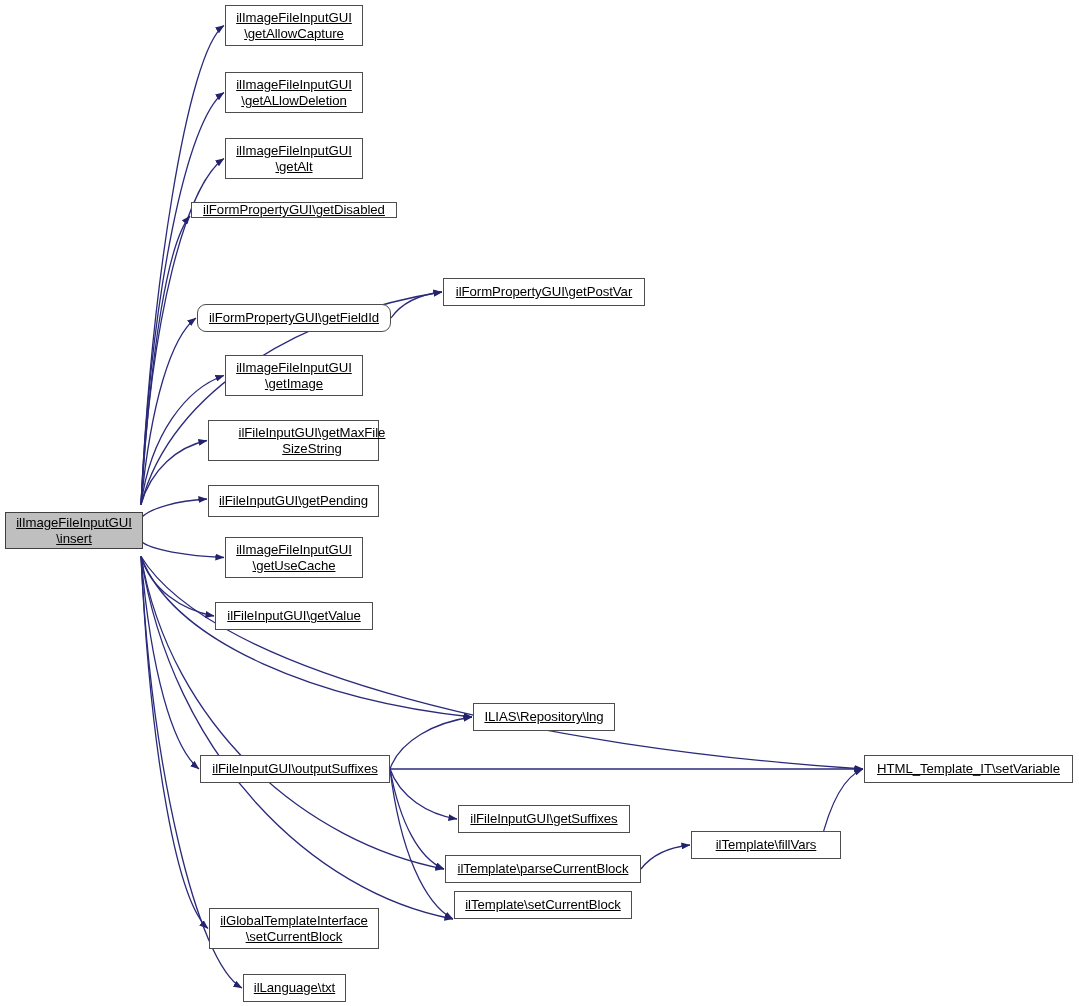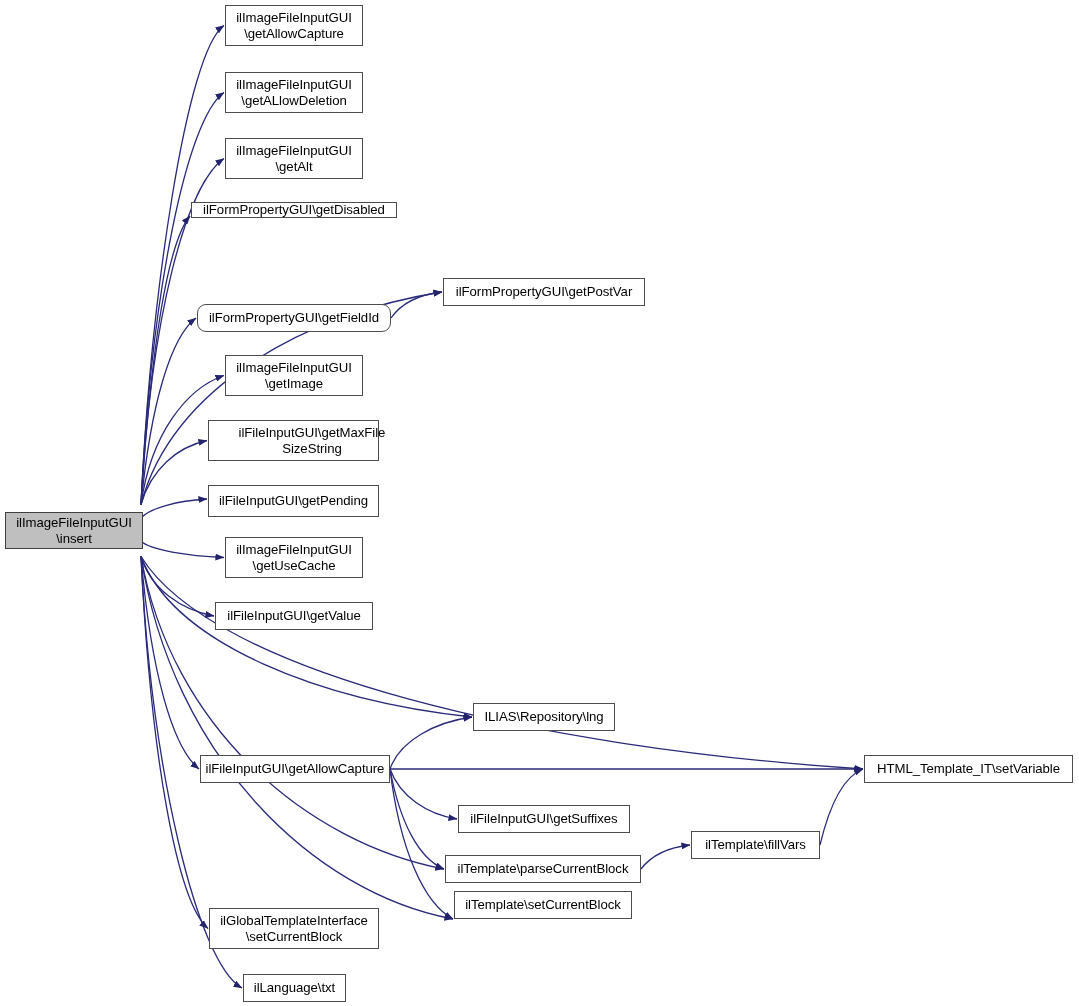--- a/index.html
+++ b/index.html
@@ -41,20 +41,21 @@
     z-index: 2;
   }
   .node.highlight {
     background: #bfbfbf;
     border-color: #404040;
   }
   .node-label {
     display: block;
     padding: 0 3px;
     white-space: pre-line;
+    text-decoration: underline;
   }
 </style>
 </head>
 <body>
 
 <div id="graph-root">
   <svg id="edge-layer" viewBox="0 0 1079 1006" width="1079" height="1006">
     <defs>
       <marker id="arrowhead" markerWidth="9" markerHeight="7" refX="8.6" refY="3.5" orient="auto" markerUnits="userSpaceOnUse">
         <path d="M0,0 L9,3.5 L0,7 z" fill="#23236b"></path>
@@ -103,23 +104,23 @@
       <div class="node" style="left: 197px; top: 304px; width: 194px; height: 28px; border-radius: 9px;"><span class="node-label">ilFormPropertyGUI\getFieldId</span></div>
       <div class="node" style="left: 225px; top: 355px; width: 138px; height: 41px;"><span class="node-label">ilImageFileInputGUI
 \getImage</span></div>
       <div class="node" style="left: 208px; top: 420px; width: 171px; height: 41px; padding-left: 37px;"><span class="node-label">ilFileInputGUI\getMaxFile
 SizeString</span></div>
       <div class="node" style="left: 208px; top: 485px; width: 171px; height: 32px;"><span class="node-label">ilFileInputGUI\getPending</span></div>
       <div class="node" style="left: 225px; top: 537px; width: 138px; height: 41px;"><span class="node-label">ilImageFileInputGUI
 \getUseCache</span></div>
       <div class="node" style="left: 215px; top: 602px; width: 158px; height: 28px;"><span class="node-label">ilFileInputGUI\getValue</span></div>
       <div class="node" style="left: 473px; top: 703px; width: 142px; height: 28px; text-align: right;"><span class="node-label">ILIAS\Repository\lng</span></div>
-      <div class="node" style="left: 200px; top: 755px; width: 190px; height: 28px;"><span class="node-label">ilFileInputGUI\getAllowCapture</span></div>
+      <div class="node" style="left: 200px; top: 755px; width: 190px; height: 28px;"><span class="node-label">ilFileInputGUI\outputSuffixes</span></div>
       <div class="node" style="left: 864px; top: 755px; width: 209px; height: 28px; justify-content: center;"><span class="node-label">HTML_Template_IT\setVariable</span></div>
       <div class="node" style="left: 458px; top: 805px; width: 172px; height: 28px;"><span class="node-label">ilFileInputGUI\getSuffixes</span></div>
-      <div class="node" style="left: 691px; top: 831px; width: 129px; height: 28px;"><span class="node-label">ilTemplate\fillVars</span></div>
+      <div class="node" style="left: 691px; top: 831px; width: 150px; height: 28px;"><span class="node-label">ilTemplate\fillVars</span></div>
       <div class="node" style="left: 445px; top: 855px; width: 196px; height: 28px;"><span class="node-label">ilTemplate\parseCurrentBlock</span></div>
       <div class="node" style="left: 454px; top: 891px; width: 178px; height: 28px;"><span class="node-label">ilTemplate\setCurrentBlock</span></div>
       <div class="node" style="left: 209px; top: 908px; width: 170px; height: 41px;"><span class="node-label">ilGlobalTemplateInterface
 \setCurrentBlock</span></div>
       <div class="node" style="left: 243px; top: 974px; width: 103px; height: 28px;"><span class="node-label">ilLanguage\txt</span></div>
     </div>
 </div>
 
 </body></html>

